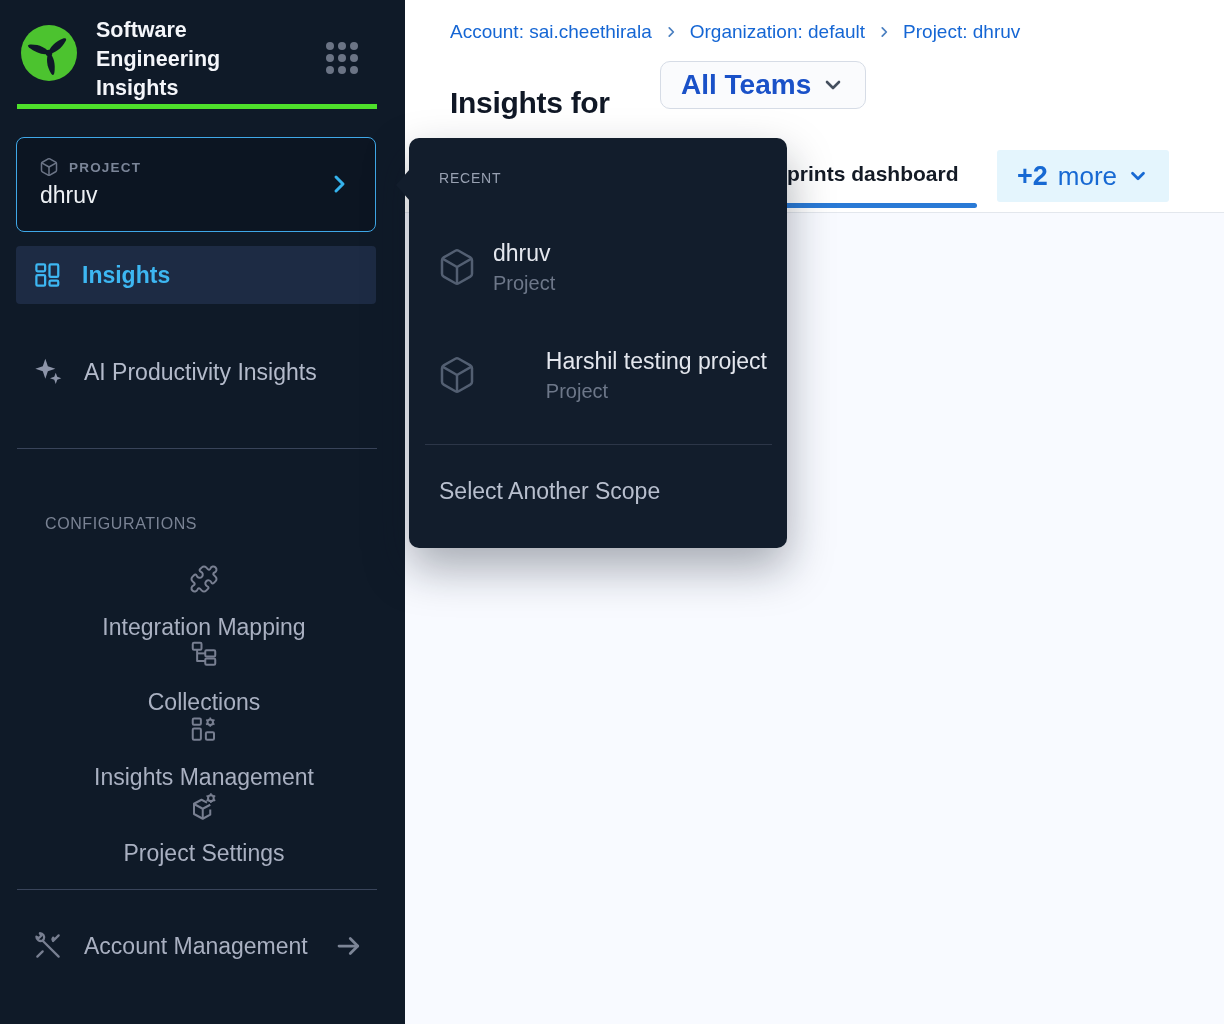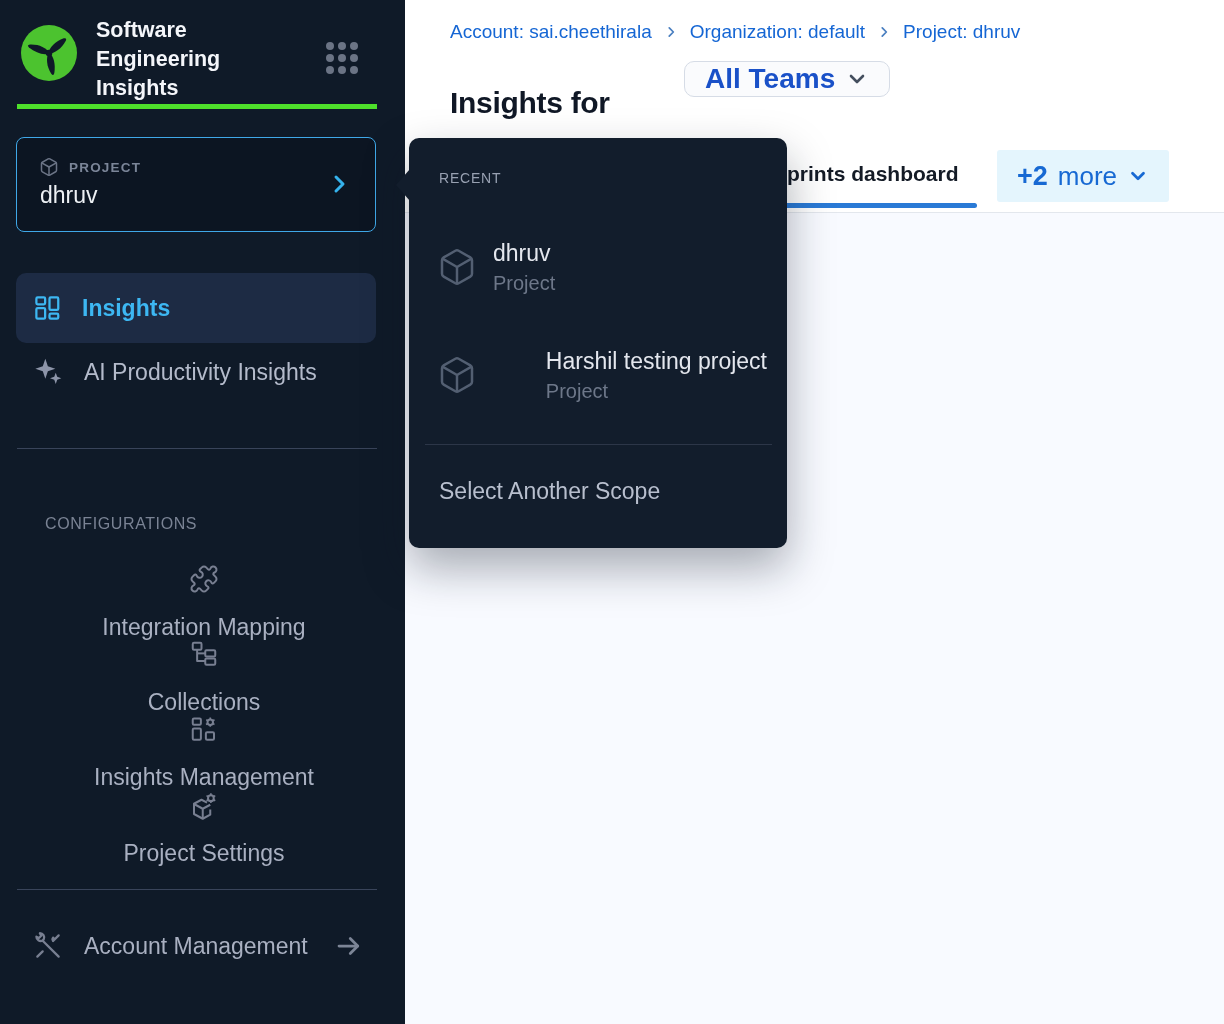--- a/index.html
+++ b/index.html
@@ -14,42 +14,42 @@
   .grid-icon span { width:8px; height:8px; border-radius:50%; background:#6b7485; }
   .green-bar { position:absolute; left:17px; top:104px; width:360px; height:5px; background:#4ee02b; }
 
   .project-card { position:absolute; left:16px; top:137px; width:360px; height:95px; background:#0c1522; border:1.5px solid #3fa8e8; border-radius:8px; cursor:pointer; }
   .pc-row1 { position:absolute; left:22px; top:19px; display:flex; align-items:center; gap:10px; color:#7b8598; }
   .pc-label { font-size:13.5px; font-weight:700; letter-spacing:1.2px; color:#7b8598; }
   .pc-name { position:absolute; left:23px; top:44px; font-size:23px; font-weight:500; color:#edf0f4; }
   .pc-chevron { position:absolute; right:24px; top:34px; color:#35b2ec; }
 
   .nav-item { position:absolute; left:16px; width:360px; display:flex; align-items:center; gap:20px; padding-left:16px; cursor:pointer; }
-  .nav-insights { top:273px; height:70px; background:#1d2b44; border-radius:10px; color:#3db7f2; }
+  .nav-insights { top:246px; height:58px; background:#1d2b44; border-radius:4px; color:#3db7f2; }
   .nav-insights .nav-label { color:#3db7f2; font-weight:600; }
   .nav-ai { top:348px; height:48px; color:#8d95a9; }
   .nav-label { font-size:23px; color:#b4bbcb; }
   .sb-divider { position:absolute; left:17px; width:360px; height:1px; background:#39445a; }
   .divider-1 { top:448px; }
   .divider-2 { top:889px; }
   .section-label { position:absolute; left:45px; top:515px; font-size:16px; letter-spacing:0.6px; color:#7a8394; }
   .cfg-item { height:48px; color:#7f8798;flex-direction:column; }
   .cfg-0 { top:564px; } .cfg-1 { top:639px; } .cfg-2 { top:714px; } .cfg-3 { top:790px; }
   .cfg-item .nav-label { color:#a9b0c1; }
   .account-item { top:922px; height:48px; color:#7f8798; }
   .account-item .nav-label { color:#a9b0c1; }
   .arrow-glyph { color:#7c8596; margin-left:6px; }
 
   
   .main-header { position:absolute; left:405px; top:0; width:819px; height:213px; background:#ffffff; border-bottom:1px solid #e3e7ed; }
   .breadcrumb { position:absolute; left:45px; top:21px; display:flex; align-items:center; gap:12px; font-size:19px; color:#1566d4; }
   .crumb { color:#1566d4; cursor:pointer; }
   .crumb-sep { color:#4a7fc0; display:flex; }
   .page-title { position:absolute; left:45px; top:68px; font-size:30px; font-weight:700; color:#101826; letter-spacing:-0.3px;margin-top:18px; }
-  .team-btn { position:absolute; left:255px; top:61px; height:36px; display:flex; align-items:center; gap:10px; padding:0 20px; background:#fafbfd; border:1px solid #d6dce6; border-radius:10px; cursor:pointer;margin-left:24px; }
+  .team-btn { position:absolute; left:255px; top:61px; height:48px; display:flex; align-items:center; gap:10px; padding:0 20px; background:#fafbfd; border:1px solid #d6dce6; border-radius:10px; cursor:pointer; }
   .team-btn-label { font-size:28px; font-weight:700; color:#1a51c8; }
   .team-btn .chev { color:#444f5e; }
 
   .tab-active { position:absolute; left:352px; top:162px; padding:0 16px; font-size:21px; font-weight:700; color:#141b26; white-space:nowrap; cursor:pointer; }
   .tab-underline { position:absolute; left:352px; top:203px; width:220px; height:5px; border-radius:3px; background:#2a7ad6; }
   .more-chip { position:absolute; left:592px; top:150px; height:52px; display:flex; align-items:center; gap:10px; padding:0 20px; background:#e4f5fd; border-radius:3px; color:#1769d3; cursor:pointer; }
   .more-count { font-size:27px; font-weight:600; }
   .more-label { font-size:26px; }
 
   

